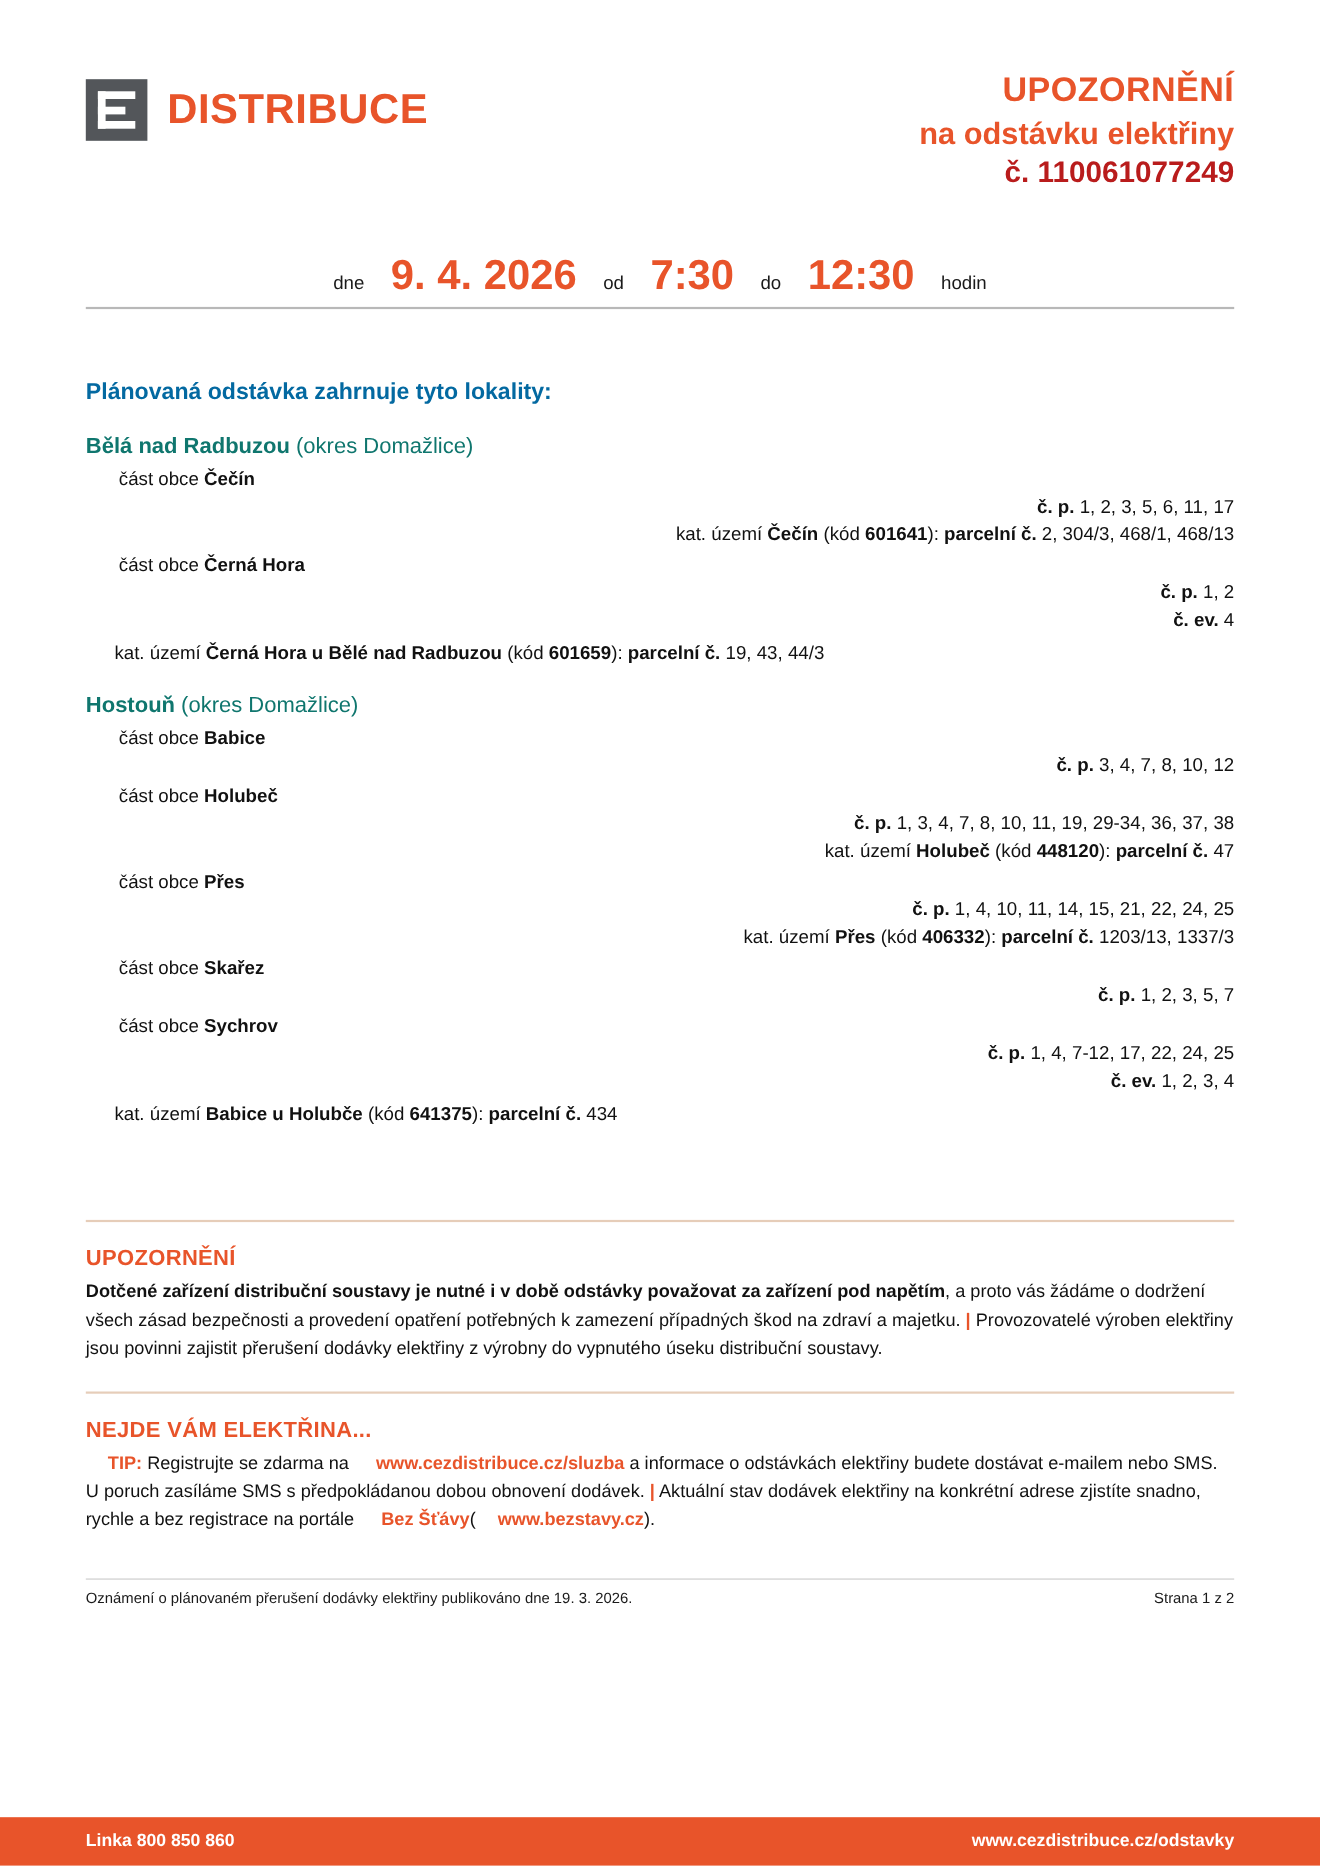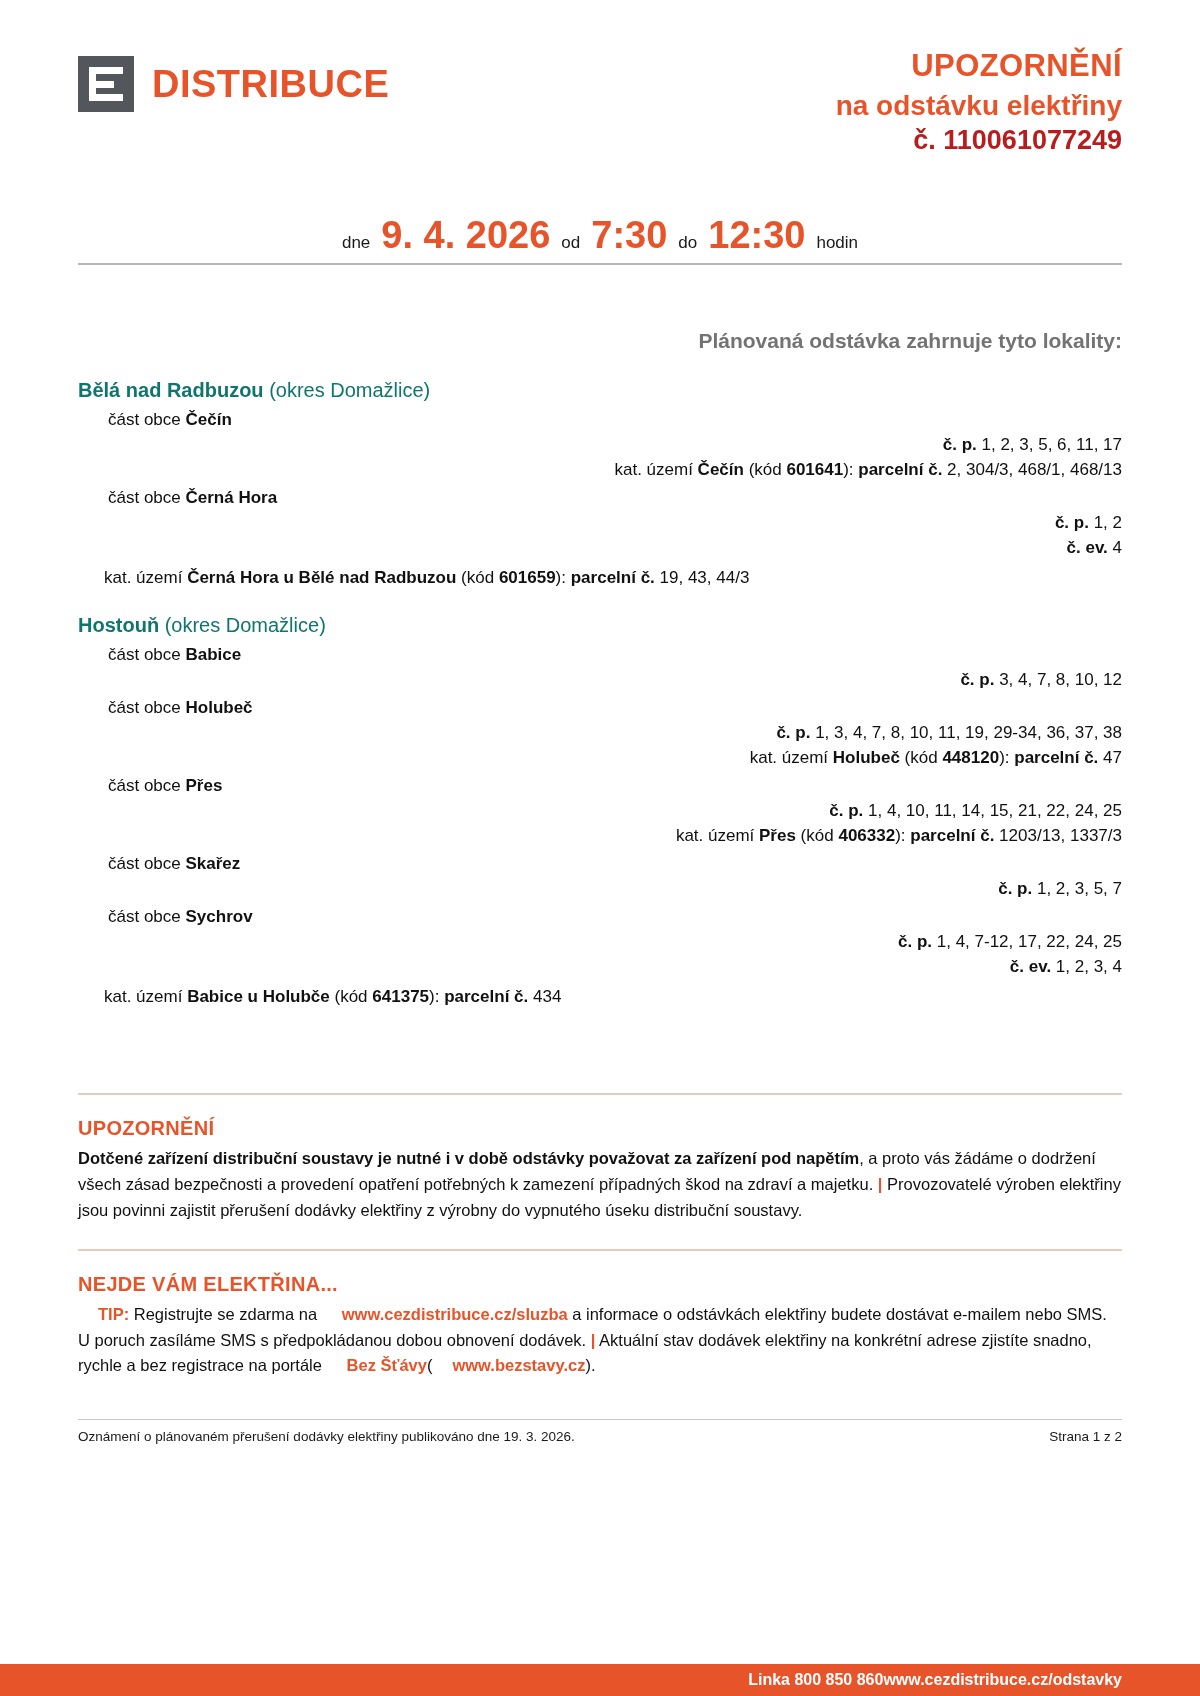--- a/index.html
+++ b/index.html
@@ -21,21 +21,21 @@
     height: 1696px;
     box-sizing: border-box;
     padding: 0 78px;
   }
 
   
   .header {
     display: flex;
     align-items: flex-start;
     justify-content: space-between;
-    padding-top: 48px;
+    padding-top: 64px;
   }
   .brand {
     display: flex;
     align-items: center;
     gap: 18px;
     padding-top: 8px;
   }
   .logo-mark {
     width: 56px;
     height: 56px;
@@ -88,40 +88,39 @@
   
   .datebar-wrap {
     margin-top: 58px;
     border-bottom: 2px solid #b8b8b8;
     padding-bottom: 6px;
   }
   .datebar {
     display: flex;
     align-items: baseline;
     justify-content: center;
-    gap: 11px;
+    gap: 24px;
   }
   .dw-label {
     font-size: 17px;
     color: #1a1a1a;
     font-weight: normal;
   }
   .dw-value {
     font-size: 38px;
     font-weight: bold;
     color: #e8542a;
   }
 
   
   .section-title {
     font-size: 21px;
     font-weight: bold;
     margin-top: 64px;
-    color: #737373;
-    text-align: right;
+    color: #0369a1;
   }
   .muni {
     margin-top: 26px;
   }
   .muni-name {
     font-size: 20px;
     color: #0f766e;
   }
   .muni-name b { font-weight: bold; }
 
@@ -166,26 +165,26 @@
     justify-content: space-between;
     font-size: 13.5px;
     color: #1a1a1a;
     padding-top: 9px;
   }
   .orange-bar {
     position: absolute;
     left: 0;
     bottom: 0;
     width: 1200px;
-    height: 32px;
+    height: 44px;
     background: #e8542a;
     color: #ffffff;
     display: flex;
     align-items: center;
-    justify-content: flex-end;
+    justify-content: space-between;
     box-sizing: border-box;
     padding: 0 78px;
     font-size: 16px;
     font-weight: bold;
   }
 </style>
 </head>
 <body>
 
 <div class="page">

